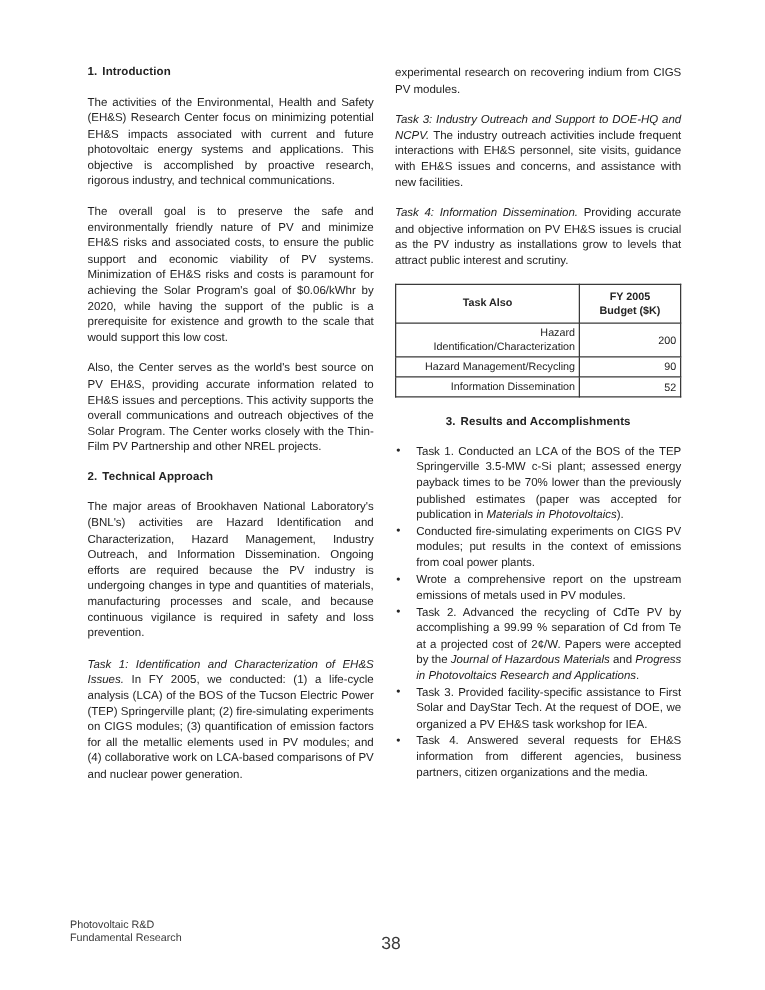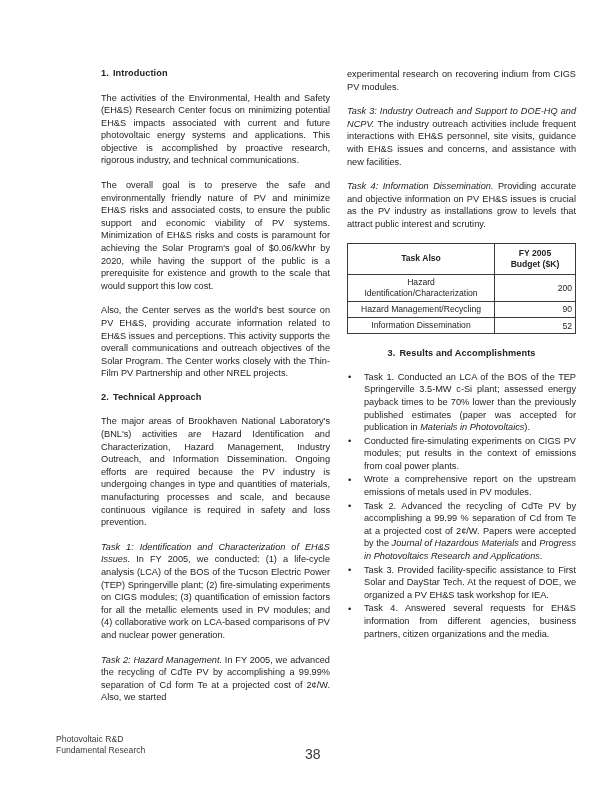--- a/index.html
+++ b/index.html
@@ -13,26 +13,25 @@
     height: 792px;
     background: #ffffff;
     font-family: "Liberation Sans", sans-serif;
     color: #232323;
     overflow: hidden;
     box-sizing: border-box;
   }
   .columns {
     position: absolute;
     left: 70px;
-    top: 68px;
+    top: 52px;
     width: 476px;
     height: 650px;
     display: flex;
     gap: 17px;
-    margin-left: 31px;
   }
   .col {
     width: 229px;
     box-sizing: border-box;
   }
   h2.section {
     font-size: 9.2px;
     font-weight: bold;
     margin: 0 0 12px 0;
     line-height: 1.25;
@@ -60,21 +59,21 @@
     padding: 2px 3px;
     vertical-align: middle;
   }
   table.budget th {
     font-weight: bold;
     text-align: center;
     line-height: 1.28;
     padding: 4px 3px;
   }
   table.budget td.title {
-    text-align: center;
+    text-align: right;
     line-height: 1.3;
   }
   table.budget td.val {
     text-align: right;
     width: 74px;
   }
   ul.results {
     list-style: none;
     margin: 0;
     padding: 0;
@@ -131,21 +130,20 @@
       <p class="body">Also, the Center serves as the world's best source on PV EH&amp;S, providing accurate information related to EH&amp;S issues and perceptions.  This activity supports the overall communications and outreach objectives of the Solar Program.  The Center works closely with the Thin-Film PV Partnership and other NREL projects.</p>
 
       <h2 class="section">
         <span class="num">2.</span><span>Technical Approach</span>
       </h2>
 
       <p class="body">The major areas of Brookhaven National Laboratory's (BNL's) activities are Hazard Identification and Characterization, Hazard Management, Industry Outreach, and Information Dissemination.  Ongoing efforts are required because the PV industry is undergoing changes in type and quantities of materials, manufacturing processes and scale, and because continuous vigilance is required in safety and loss prevention.</p>
 
       <p class="body"><span class="it">Task 1: Identification and Characterization of EH&amp;S Issues.</span><span>  In FY 2005, we conducted: (1) a life-cycle analysis (LCA) of the BOS of the Tucson Electric Power (TEP) Springerville plant; (2) fire-simulating experiments on CIGS modules; (3) quantification of emission factors for all the metallic elements used in PV modules; and (4) collaborative work on LCA-based comparisons of PV and nuclear power generation.</span></p>
 
-      <p class="body"><span class="it">Task 2: Hazard Management.</span><span>  In FY 2005, we advanced the recycling of CdTe PV by accomplishing a 99.99% separation of Cd form Te at a projected cost of 2¢/W. Also, we started</span></p>
 
     </div>
 
     <div class="col">
 
       <p class="body">experimental research on recovering indium from CIGS PV modules.</p>
 
       <p class="body"><span class="it">Task 3: Industry Outreach and Support to DOE-HQ and NCPV.</span><span>  The industry outreach activities include frequent interactions with EH&amp;S personnel, site visits, guidance with EH&amp;S issues and concerns, and assistance with new facilities.</span></p>
 
       <p class="body"><span class="it">Task 4: Information Dissemination.</span><span>  Providing accurate and objective information on PV EH&amp;S issues is crucial as the PV industry as installations grow to levels that attract public interest and scrutiny.</span></p>

